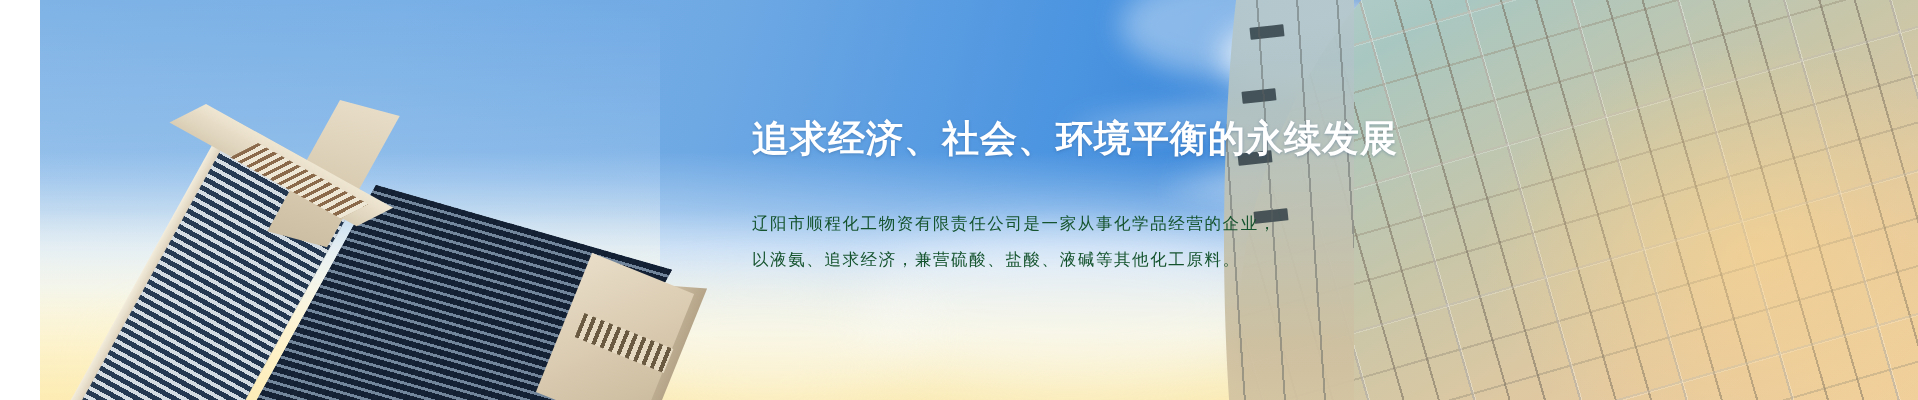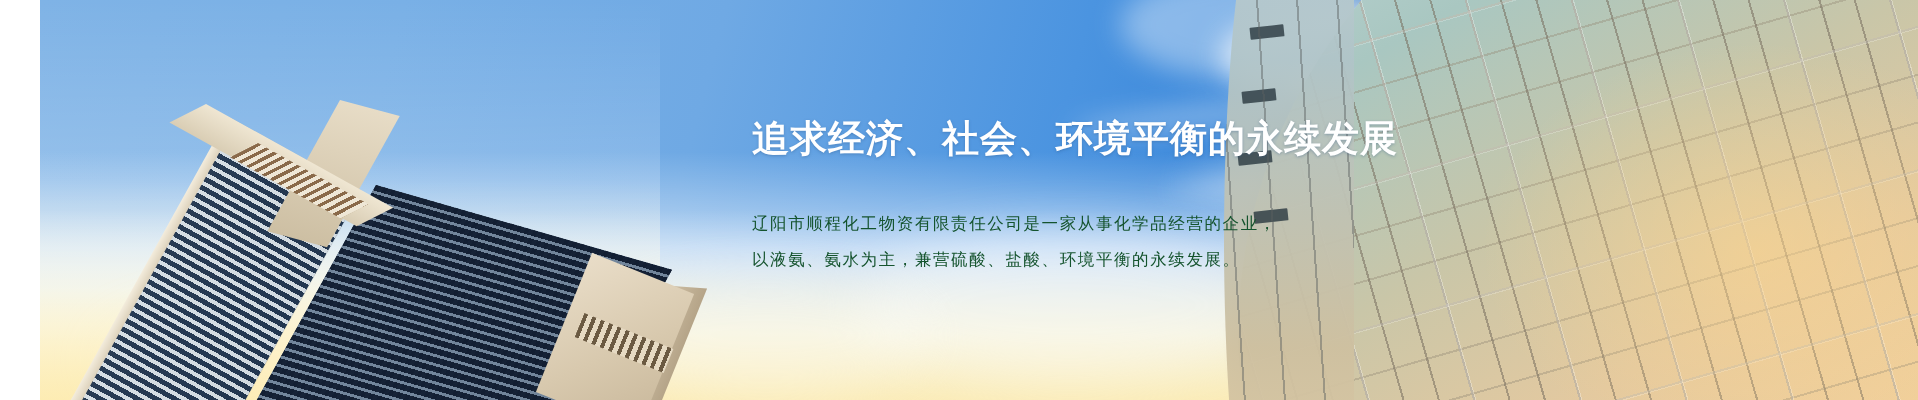--- a/index.html
+++ b/index.html
@@ -298,17 +298,17 @@
       <div class="rim-slot" style="left:14px;top:362px;transform:rotate(-6deg);"></div>
       <div class="rim-slot" style="left:30px;top:420px;transform:rotate(-6deg);"></div>
     </div>
     <div class="glow"></div>
   </div>
 
   <div class="copy">
     <div class="headline">追求经济、社会、环境平衡的永续发展</div>
     <div class="subcopy">
       <span class="subline">辽阳市顺程化工物资有限责任公司是一家从事化学品经营的企业，</span>
-      <span class="subline">以液氨、氨水为主，兼营硫酸、盐酸、环境平衡的永续发展。</span>
+      <span class="subline">以液氨、追求经济，兼营硫酸、盐酸、液碱等其他化工原料。</span>
     </div>
   </div>
 
 </div>
 
 </body></html>

